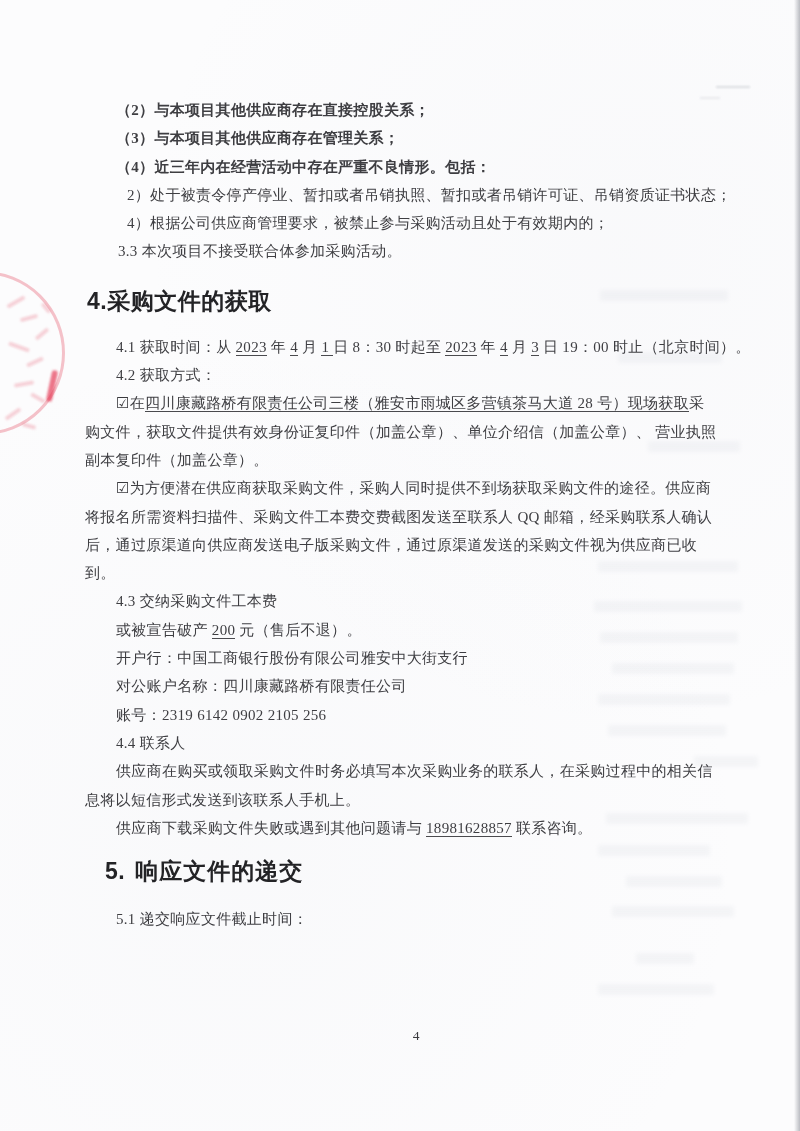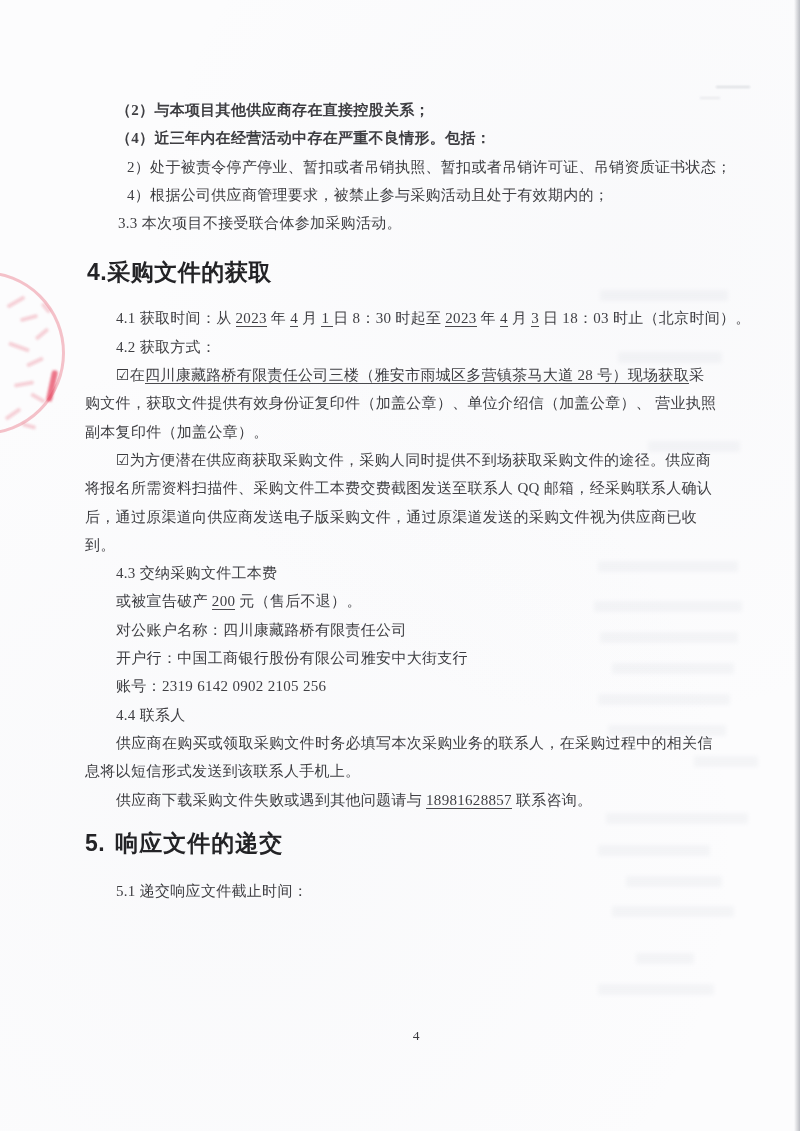--- a/index.html
+++ b/index.html
@@ -18,21 +18,21 @@
   }
   .line{white-space:nowrap;}
   .indent-a{padding-left:31px;font-weight:bold;}
   .indent-b{padding-left:42px;}
   .indent-c{padding-left:33px;}
   .para{text-indent:31px;}
   .u{border-bottom:1px solid #4a4a4e;}
   .sec-head{margin:20px 0 16px 2px;font-size:23px;line-height:30px;color:#232326;letter-spacing:0.5px;}
   .sec-head .h-no{font-family:"Liberation Sans","DejaVu Sans",sans-serif;font-weight:bold;}
   .sec-head .h-title{font-weight:bold;text-align:center;}
-  .sec5{margin:14px 0 18px 0;}
+  .sec5{margin:14px 0 18px 20px;}
   .sec5 .h-no{margin-right:10px;}
   .sec5 .h-title{font-family:"Liberation Sans","DejaVu Sans",sans-serif;font-weight:bold;letter-spacing:1px;}
   .checkbox{font-family:"DejaVu Sans","Liberation Sans",sans-serif;font-size:15px;color:#3a3a3e;}
   .page-number{
     position:absolute;left:0;top:1028px;width:800px;text-align:center;
     font-size:13.5px;color:#3a3a3e;padding-left:32px;box-sizing:border-box;
   }
   
   .edge-shadow{position:absolute;right:0;top:0;width:6px;height:1131px;
     background:linear-gradient(to right, rgba(0,0,0,0), rgba(96,100,112,0.42));}
@@ -85,38 +85,39 @@
   <div class="bleed" style="left:606px;top:813px;width:142px;"></div>
   <div class="bleed" style="left:598px;top:845px;width:112px;"></div>
   <div class="bleed" style="left:626px;top:876px;width:96px;"></div>
   <div class="bleed" style="left:612px;top:906px;width:122px;"></div>
   <div class="bleed" style="left:636px;top:953px;width:58px;"></div>
   <div class="bleed" style="left:598px;top:984px;width:116px;"></div>
 
   <div class="content">
 
     <div class="line indent-a">（2）与本项目其他供应商存在直接控股关系；</div>
+    <div class="line indent-a">（3）与本项目其他供应商存在管理关系；</div>
     <div class="line indent-a">（4）近三年内在经营活动中存在严重不良情形。包括：</div>
     <div class="line indent-b">2）处于被责令停产停业、暂扣或者吊销执照、暂扣或者吊销许可证、吊销资质证书状态；</div>
     <div class="line indent-b">4）根据公司供应商管理要求，被禁止参与采购活动且处于有效期内的；</div>
     <div class="line indent-c">3.3 本次项目不接受联合体参加采购活动。</div>
 
     <div class="sec-head"><span class="h-no">4.</span><span class="h-title">采购文件的获取</span></div>
 
-    <div class="line para"><span>4.1 获取时间：从 </span><span class="u">2023</span><span> 年 </span><span class="u">4</span><span> 月 </span><span class="u"> 1 </span><span>日 8：30 时起至 </span><span class="u">2023</span><span> 年 </span><span class="u">4</span><span> 月 </span><span class="u">3</span><span> 日 18：03 时止（北京时间）。</span></div>
+    <div class="line para"><span>4.1 获取时间：从 </span><span class="u">2023</span><span> 年 </span><span class="u">4</span><span> 月 </span><span class="u"> 1 </span><span>日 8：30 时起至 </span><span class="u">2023</span><span> 年 </span><span class="u">4</span><span> 月 </span><span class="u">3</span><span> 日 19：00 时止（北京时间）。</span></div>
     <div class="line para">4.2 获取方式：</div>
 
     <div class="para"><span class="checkbox">☑</span><span><span>在</span><span class="u">四川康藏路桥有限责任公司三楼（雅安市雨城区多营镇茶马大道 28 号）现场获取</span><span>采购文件，获取文件提供有效身份证复印件（加盖公章）、单位介绍信（加盖公章）、 营业执照副本复印件（加盖公章）。</span></span></div>
 
     <div class="para"><span class="checkbox">☑</span><span>为方便潜在供应商获取采购文件，采购人同时提供不到场获取采购文件的途径。供应商将报名所需资料扫描件、采购文件工本费交费截图发送至联系人 QQ 邮箱，经采购联系人确认后，通过原渠道向供应商发送电子版采购文件，通过原渠道发送的采购文件视为供应商已收到。</span></div>
 
     <div class="line para">4.3 交纳采购文件工本费</div>
     <div class="line para"><span>或被宣告破产 </span><span class="u">200</span><span> 元（售后不退）。</span></div>
+    <div class="line para">开户行：中国工商银行股份有限公司雅安中大街支行</div>
     <div class="line para">对公账户名称：四川康藏路桥有限责任公司</div>
-    <div class="line para">开户行：中国工商银行股份有限公司雅安中大街支行</div>
     <div class="line para">账号：2319 6142 0902 2105 256</div>
     <div class="line para">4.4 联系人</div>
     <div class="para">供应商在购买或领取采购文件时务必填写本次采购业务的联系人，在采购过程中的相关信息将以短信形式发送到该联系人手机上。</div>
     <div class="line para"><span>供应商下载采购文件失败或遇到其他问题请与 </span><span class="u">18981628857</span><span> 联系咨询。</span></div>
 
     <div class="sec-head sec5"><span class="h-no">5.</span><span class="h-title">响应文件的递交</span></div>
 
     <div class="line para">5.1 递交响应文件截止时间：</div>
 
   </div>

